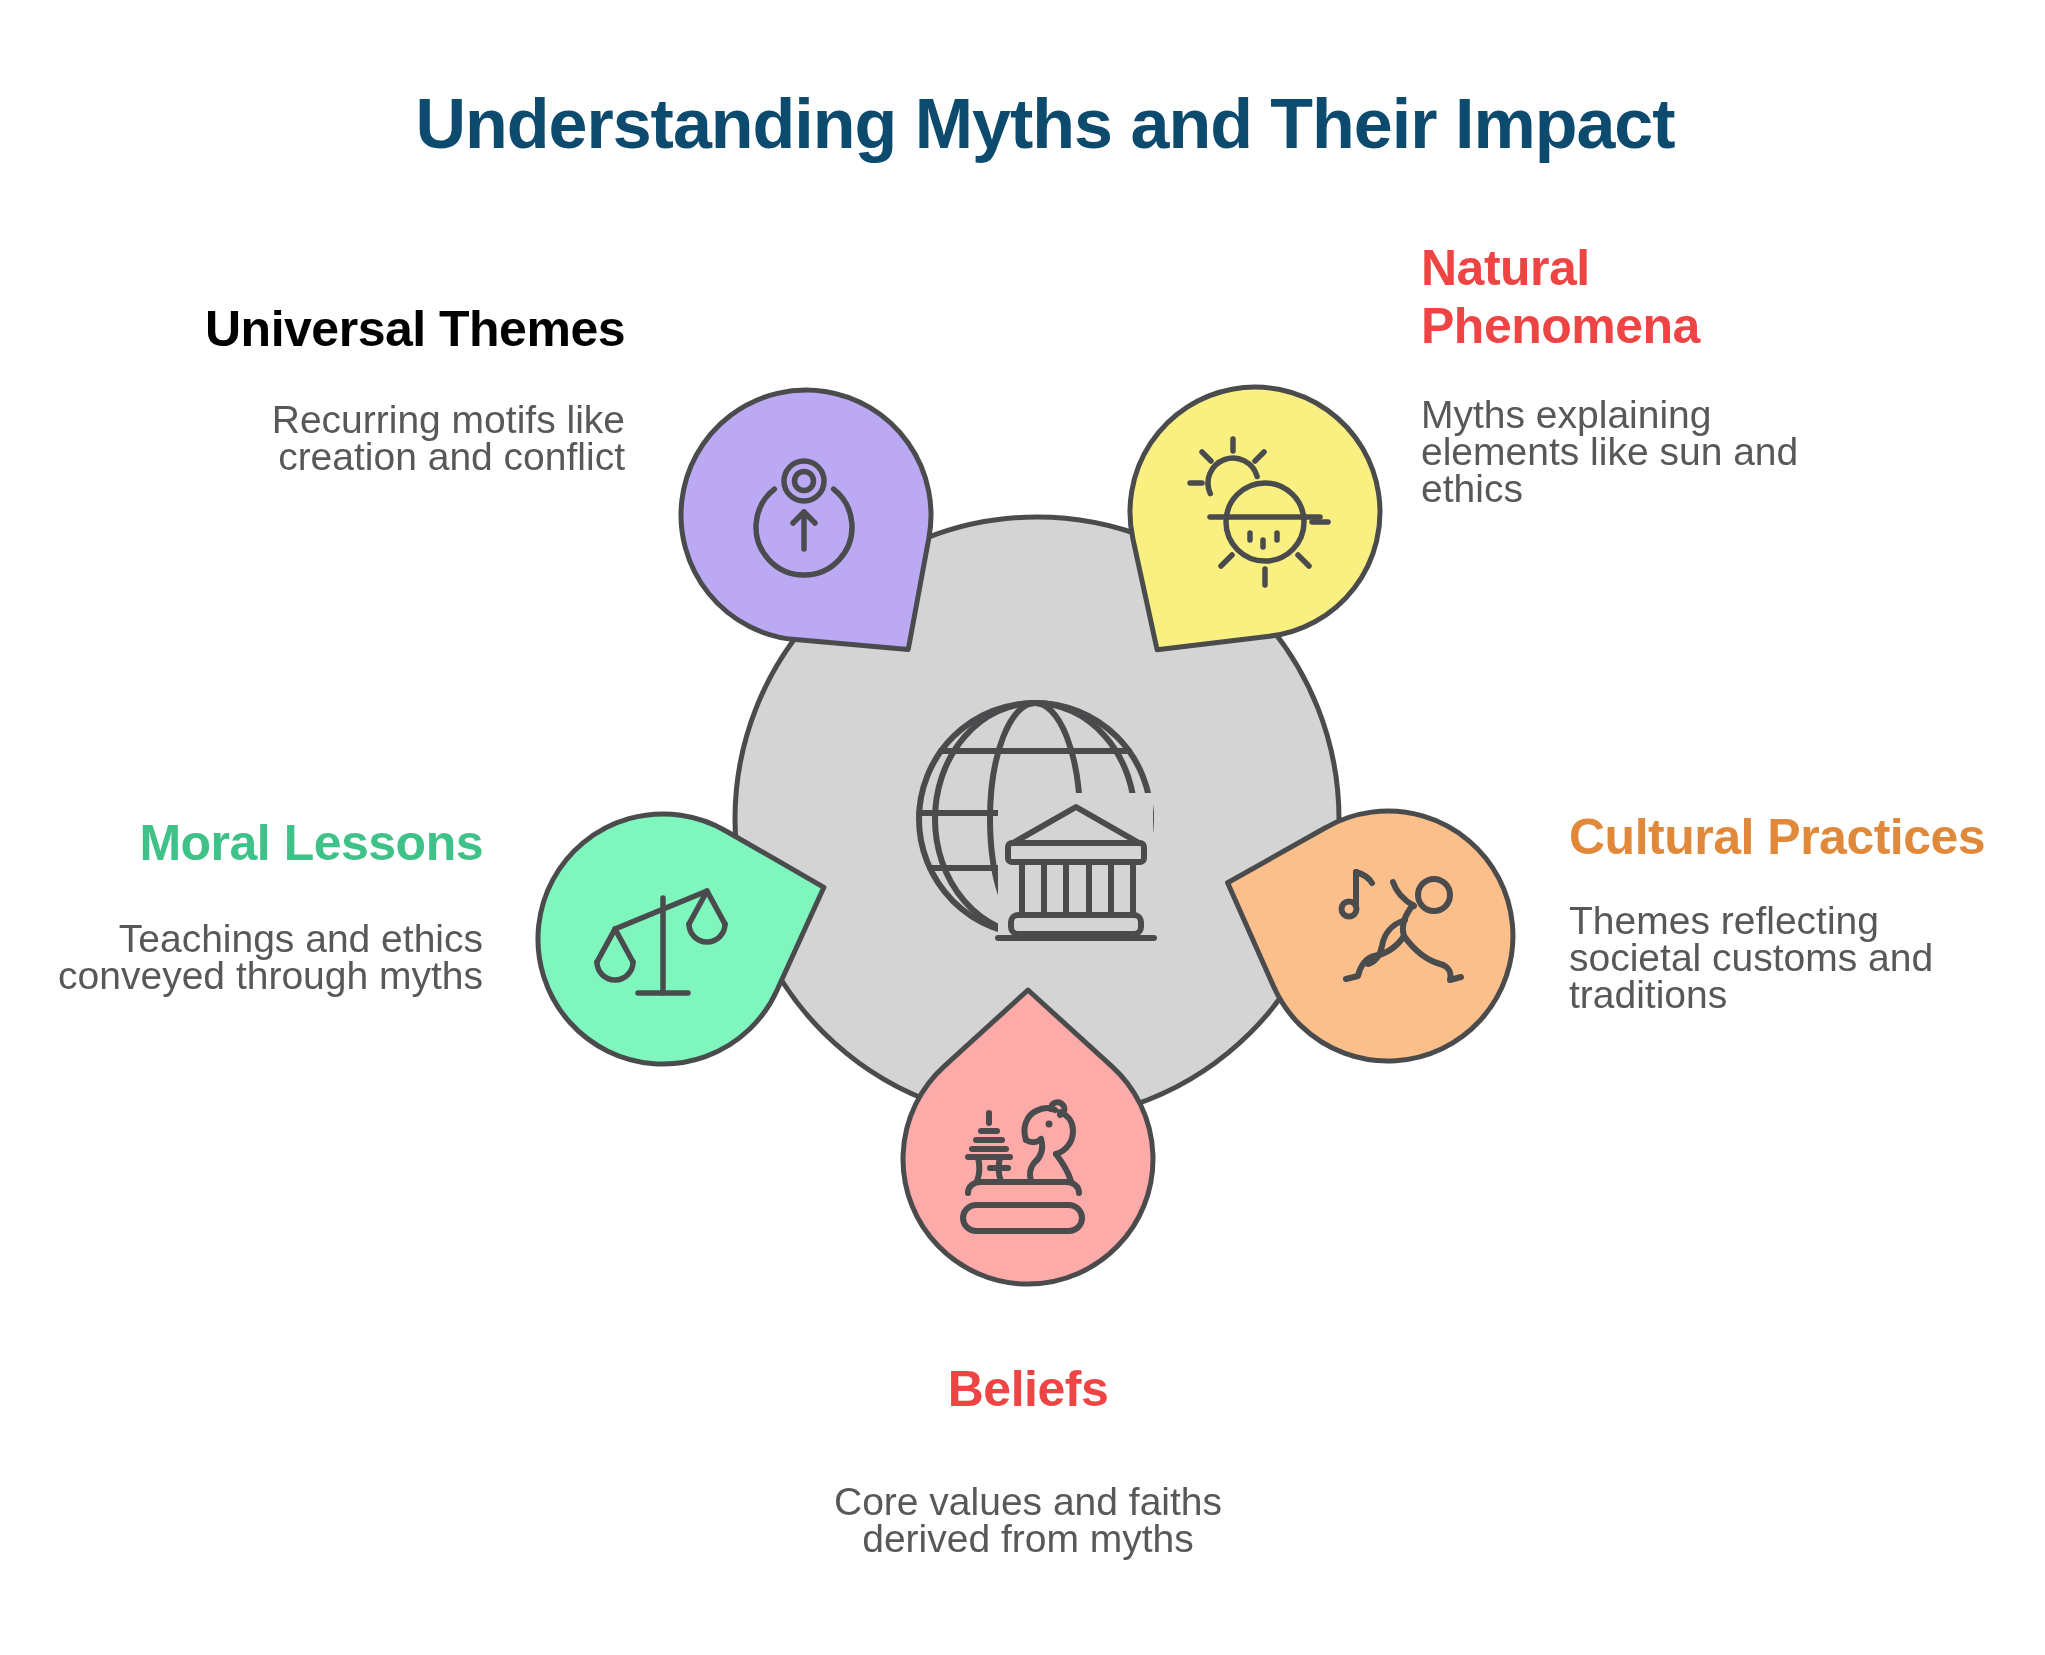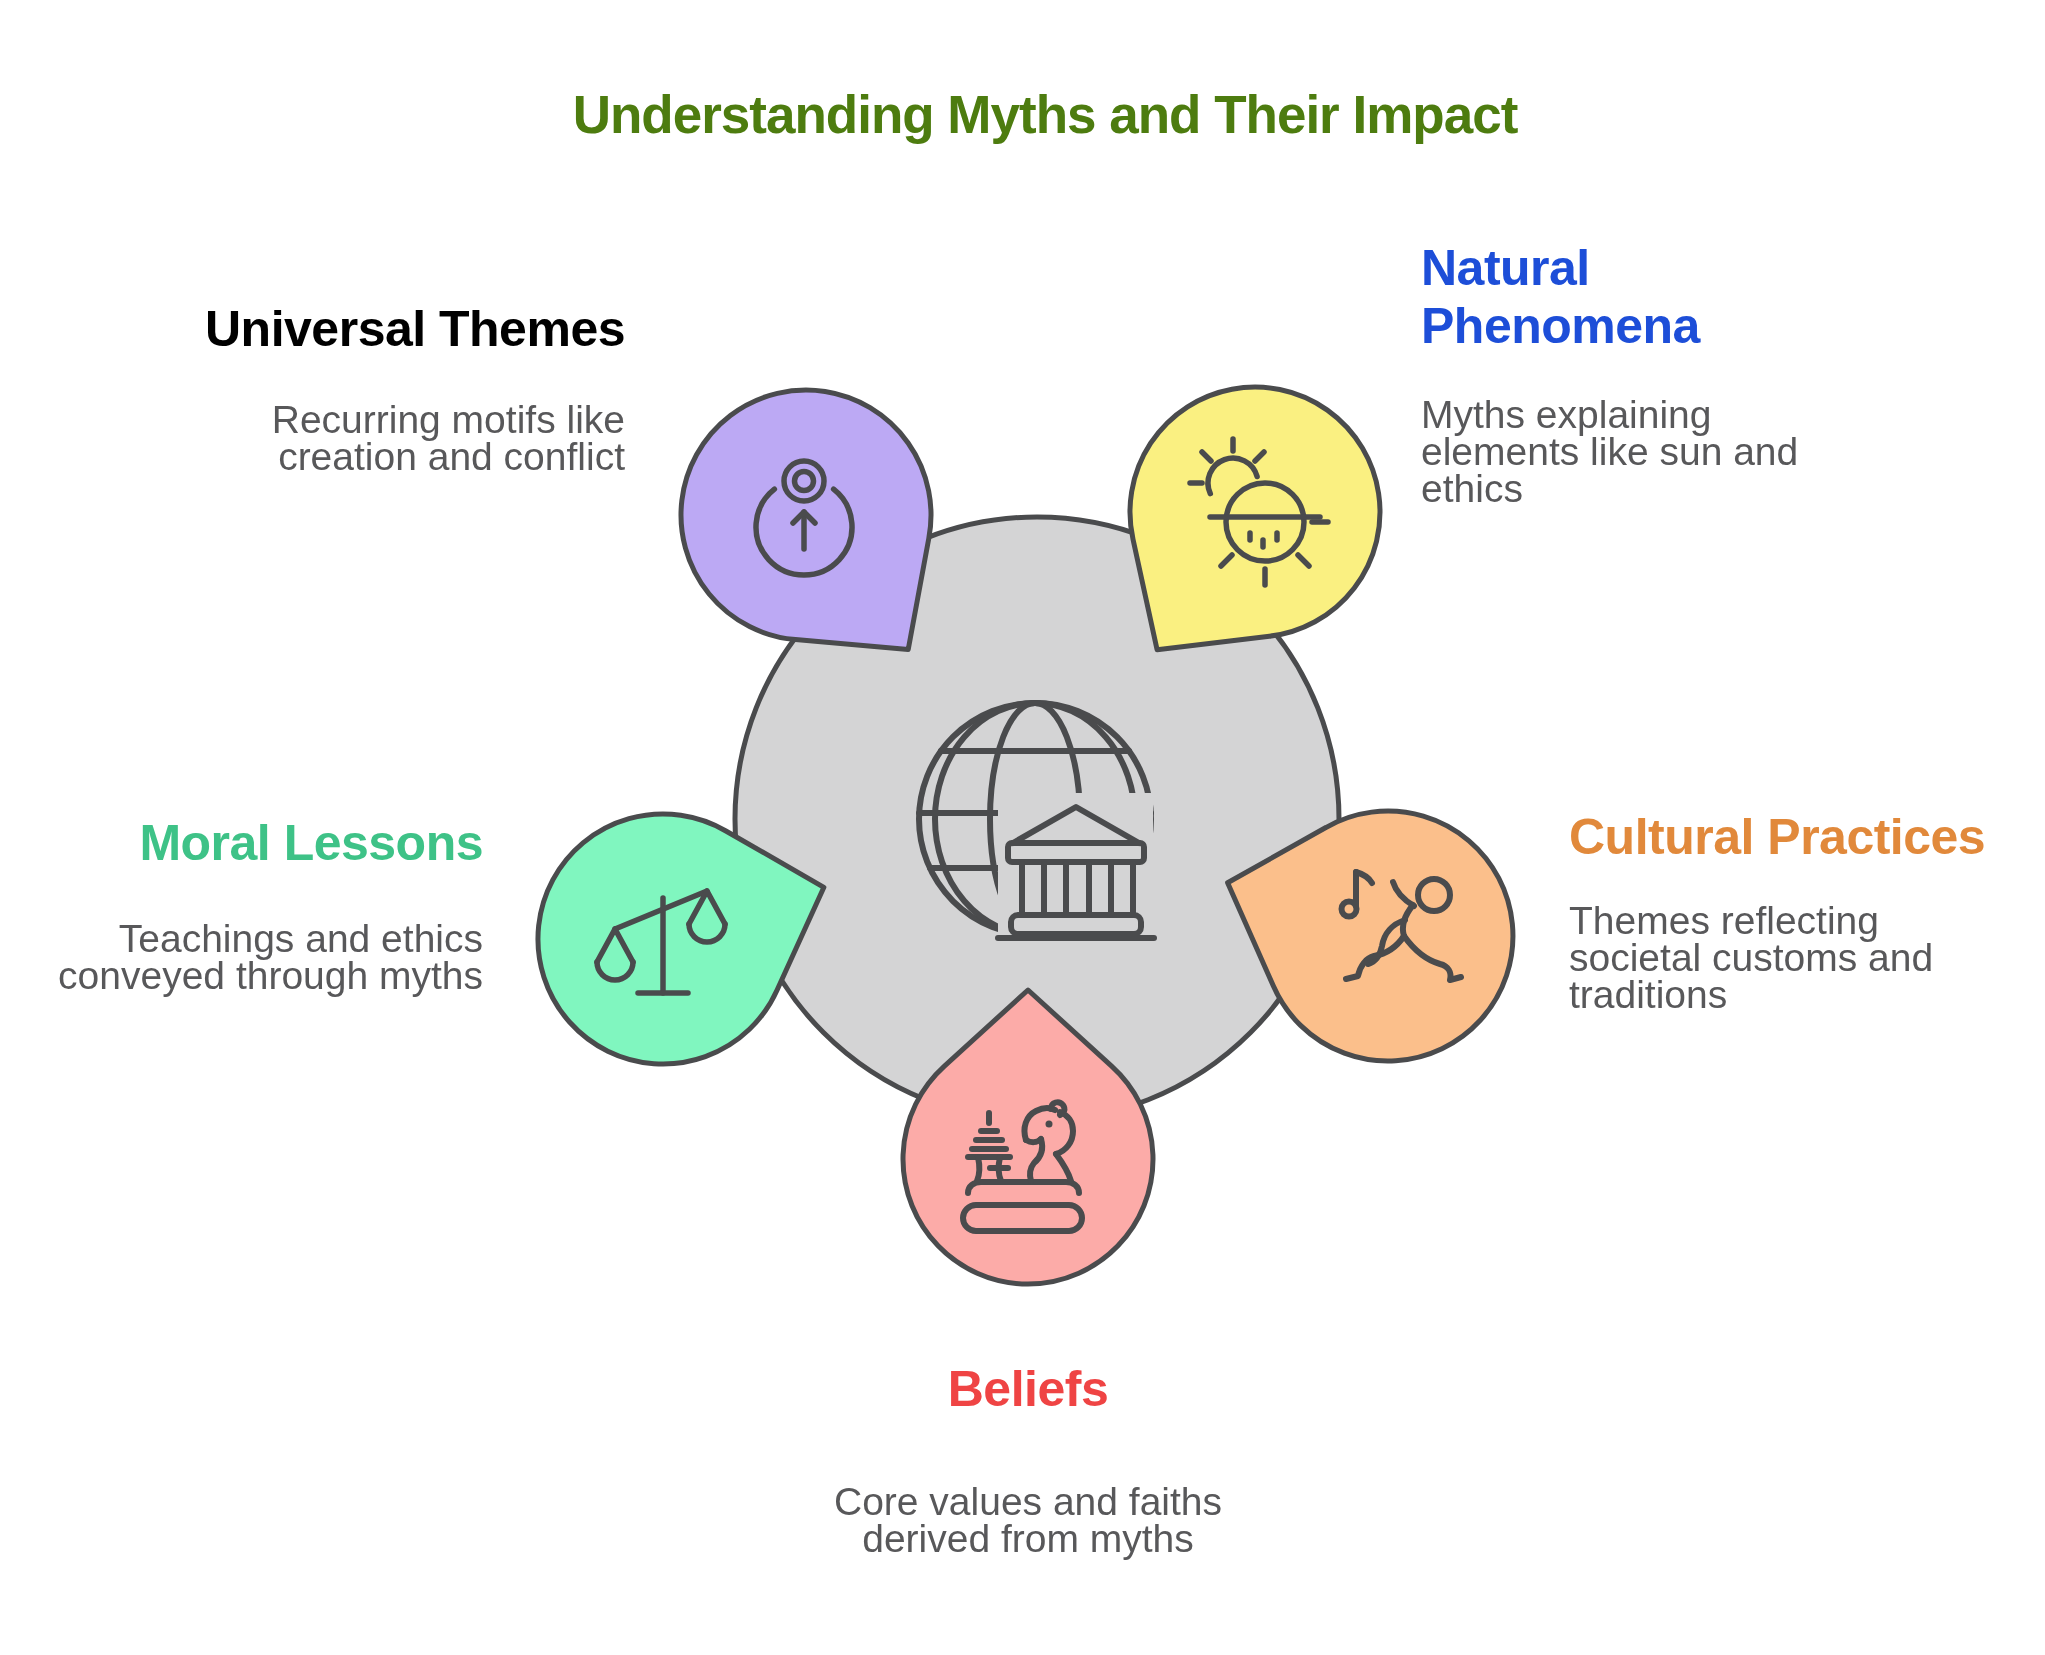--- a/index.html
+++ b/index.html
@@ -8,21 +8,21 @@
     width:2045px;height:1655px;
     background:#ffffff;
     font-family:"Liberation Sans", sans-serif;
     overflow:hidden;
   }
   .diagram-svg{position:absolute;left:0;top:0;}
   .txt{position:absolute;}
   .title{
     left:0;top:84px;width:2045px;
     text-align:center;text-indent:45px;
-    font-size:53px;font-weight:700;color:#4d7c0f;
+    font-size:70px;font-weight:700;color:#0c4a6e;
     letter-spacing:-1px;
   }
   .node-label{
     font-size:50px;font-weight:700;line-height:58px;
     letter-spacing:-0.5px;
   }
   .node-desc{
     font-size:39px;font-weight:400;line-height:37px;color:#58585A;
   }
   .align-r{text-align:right;}
@@ -146,21 +146,21 @@
       <path d="M1056 1154 C1062 1162 1068 1171 1071 1181"></path>
       <circle cx="1049" cy="1124" r="3.5" fill="#4A4B4D" stroke="none"></circle>
     </g>
   </svg>
 
   <div class="txt title">Understanding Myths and Their Impact</div>
 
   <div class="txt node-label align-r lbl-universal" style="color: #000000;">Universal Themes</div>
   <div class="txt node-desc align-r dsc-universal">Recurring motifs like creation and conflict</div>
 
-  <div class="txt node-label align-l lbl-natural" style="color: #1d4ed8;">Natural Phenomena</div>
+  <div class="txt node-label align-l lbl-natural" style="color: #ef4444;">Natural Phenomena</div>
   <div class="txt node-desc align-l dsc-natural">Myths explaining elements like sun and ethics</div>
 
   <div class="txt node-label align-r lbl-moral" style="color: rgb(62, 194, 135);">Moral Lessons</div>
   <div class="txt node-desc align-r dsc-moral">Teachings and ethics conveyed through myths</div>
 
   <div class="txt node-label align-l lbl-cultural" style="color: rgb(225, 137, 59);">Cultural Practices</div>
   <div class="txt node-desc align-l dsc-cultural">Themes reflecting societal customs and traditions</div>
 
   <div class="txt node-label align-c lbl-beliefs" style="color: #ef4444;">Beliefs</div>
   <div class="txt node-desc align-c dsc-beliefs">Core values and faiths derived from myths</div>

